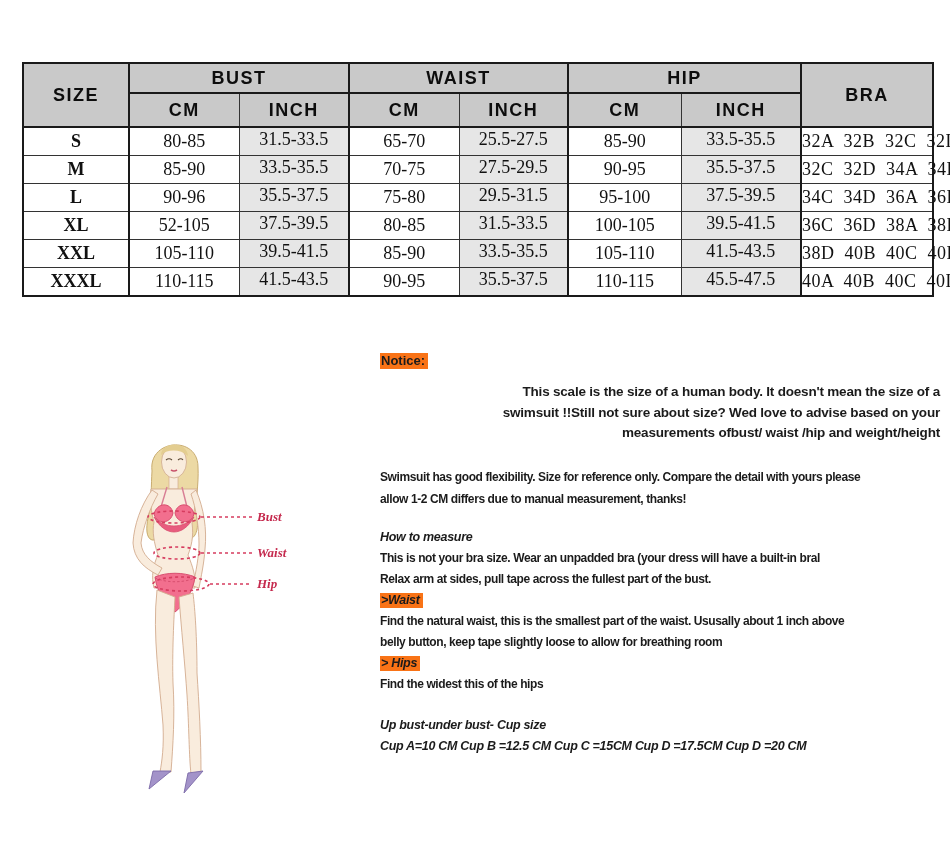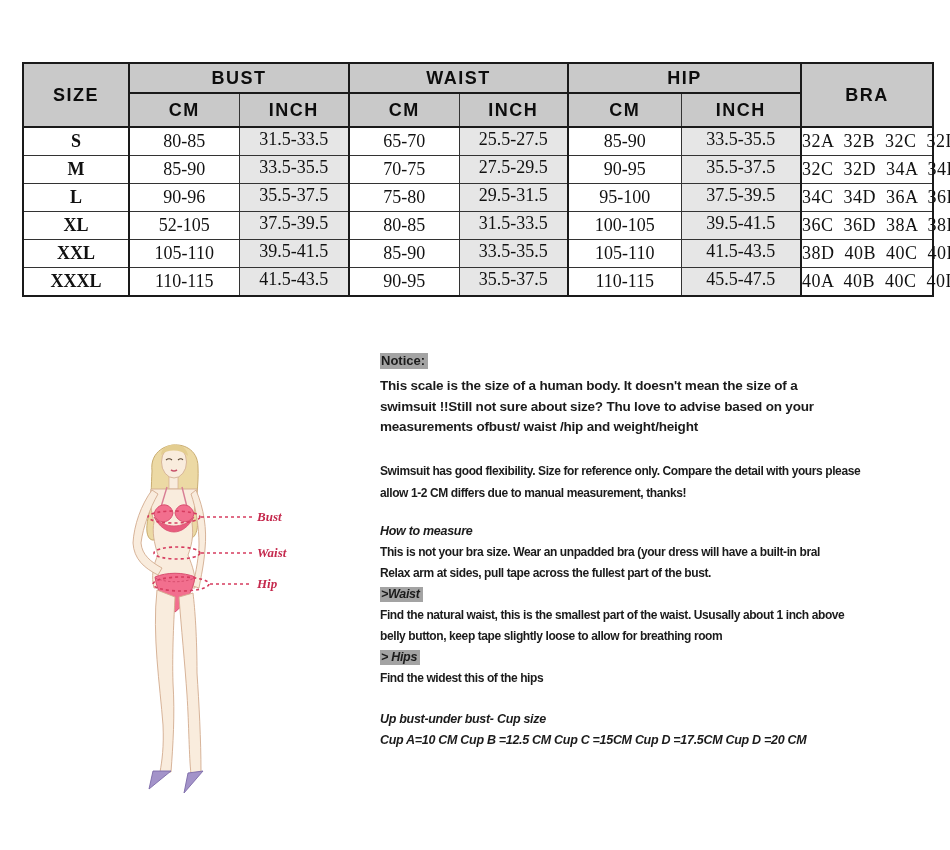--- a/index.html
+++ b/index.html
@@ -16,24 +16,24 @@
   table.size-chart tbody td { height:27.8px; font-family:"Liberation Serif", serif; font-size:18px; }
   td.size-col { font-family:"Liberation Sans", sans-serif; font-weight:bold; font-size:17px; }
   .gb { border-left:2px solid #1a1a1a !important; }
   tr.subhead th, table.size-chart thead tr:first-child th { border-bottom-width:2px; border-bottom-color:#1a1a1a; }
   td.inch { padding:2px 5px; }
   td.inch .shade { background:#e6e6e6; line-height:23px; height:27px; }
   td.bra-cell { font-family:"Liberation Sans", sans-serif; font-size:12.5px; white-space:pre; letter-spacing:0.5px; }
 
   
   .info { position:absolute; left:380px; top:352px; width:560px; font-weight:bold; color:#1b1b1b; }
-  .hl { background:#a3a3a3; padding:0 3px 1px 1px; }
+  .hl { background:#f97316; padding:0 3px 1px 1px; }
   .h-line { font-size:13px; line-height:18px; white-space:nowrap; letter-spacing:0; }
   .p1line { font-size:13.5px; line-height:20.5px; white-space:nowrap; letter-spacing:-0.2px; }
-  .p1 { margin-top:6px; }
+  .p1 { margin-top:12px;text-align:right; }
   .p2 { margin-top:22px; }
   .p2 .bline { line-height:22px; }
   .bline { font-size:12px; line-height:21px; letter-spacing:-0.4px; white-space:nowrap; }
   .measure { margin-top:17px; }
   .cup { margin-top:20px; }
   .mline { font-size:12.5px; line-height:21px; letter-spacing:-0.3px; white-space:nowrap;font-style:italic; }
 
   
   .figure-wrap { position:absolute; left:105px; top:425px; width:235px; height:385px; }
   svg text.callout { font-family:"Liberation Serif", serif; font-style:italic; font-weight:bold; font-size:13px; fill:#c52a4e; }
@@ -217,21 +217,21 @@
       <text class="callout" x="152" y="96">Bust</text>
       <text class="callout" x="152" y="132">Waist</text>
       <text class="callout" x="152" y="163">Hip</text>
     </svg>
   </div>
 
   <div class="info">
     <div class="h-line"><span class="hl">Notice:</span></div>
     <div class="p1">
       <div class="p1line">This scale is the size of a human body. It doesn't mean the size of a</div>
-      <div class="p1line">swimsuit !!Still not sure about size? Thu love to advise based on your</div>
+      <div class="p1line">swimsuit !!Still not sure about size? Wed love to advise based on your</div>
       <div class="p1line">measurements ofbust/ waist /hip and weight/height</div>
     </div>
     <div class="p2">
       <div class="bline">Swimsuit has good flexibility. Size for reference only. Compare the detail with yours please</div>
       <div class="bline">allow 1-2 CM differs due to manual measurement, thanks!</div>
     </div>
     <div class="measure">
       <div class="mline">How to measure</div>
       <div class="bline">This is not your bra size. Wear an unpadded bra (your dress will have a built-in bral</div>
       <div class="bline">Relax arm at sides, pull tape across the fullest part of the bust.</div>

